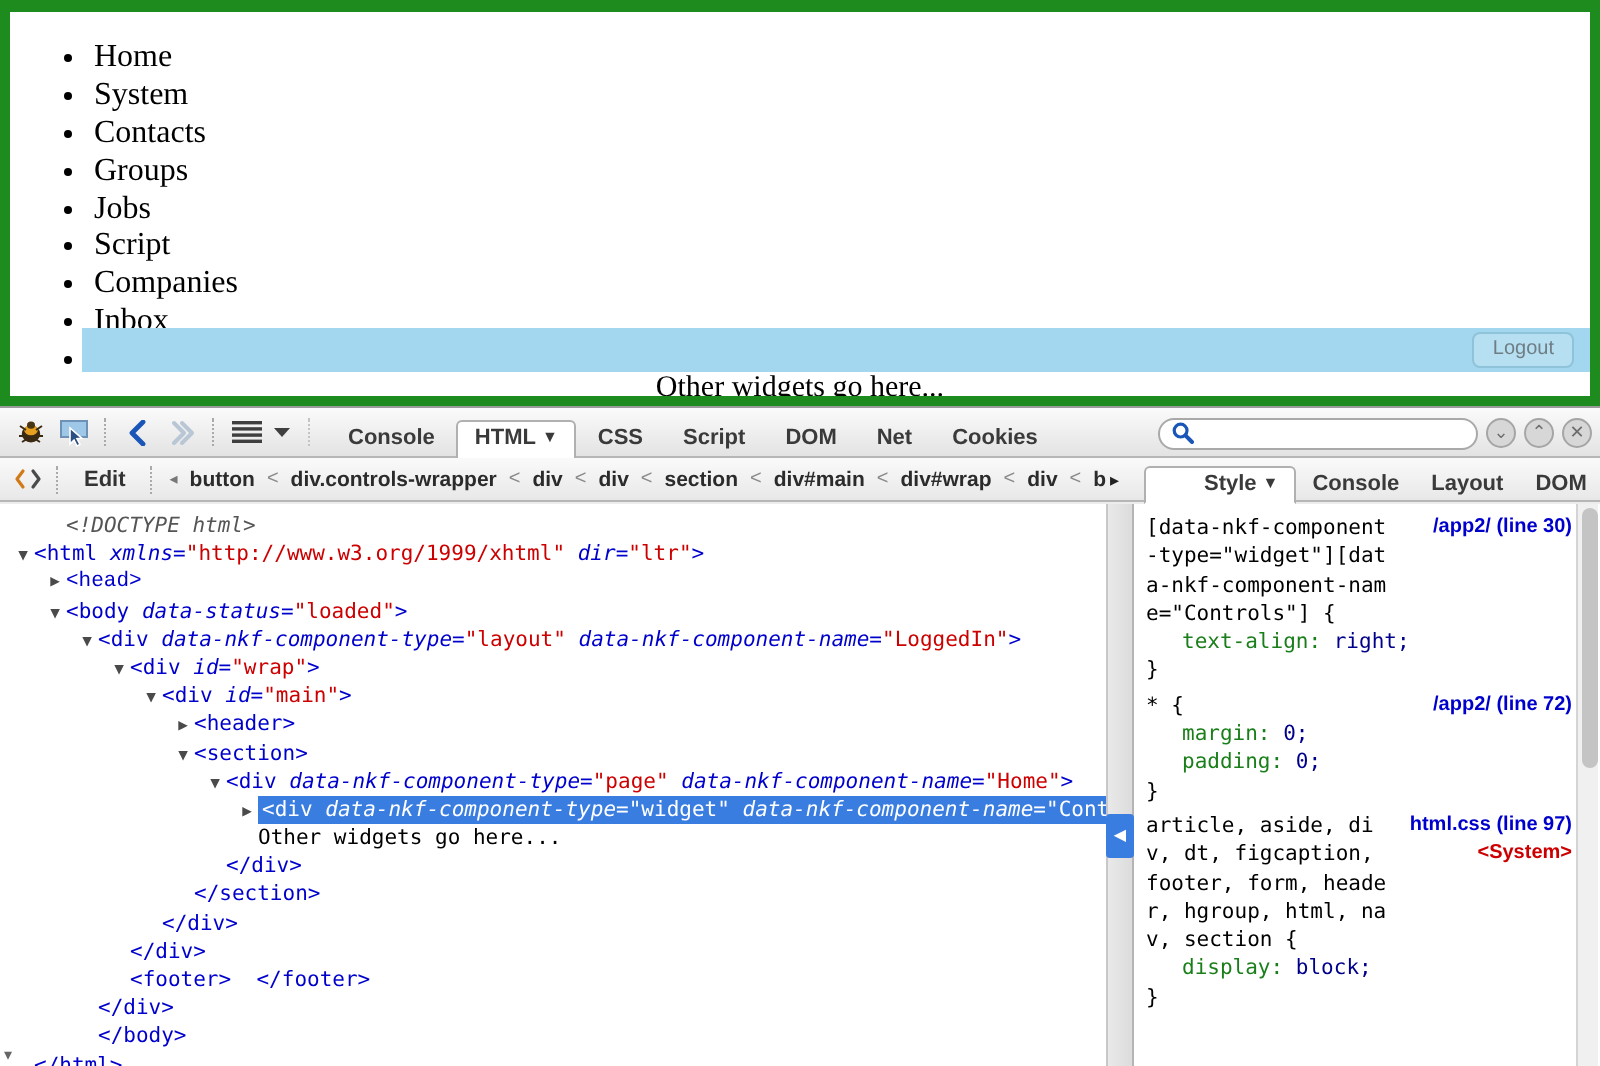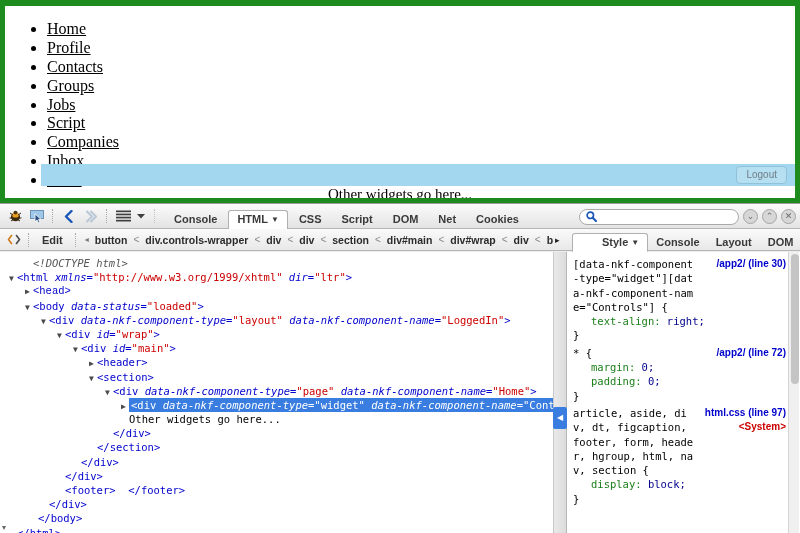--- a/index.html
+++ b/index.html
@@ -44,21 +44,20 @@
     margin: 0;
     padding: 14px 0 0 42px;
     font-family: "Liberation Serif", serif;
     font-size: 16px;
     line-height: 1.18;
     color: #000;
   }
   #nav-list li {
     padding: 0;
     margin: 0;
-    text-decoration: underline;
   }
   .controls-wrapper {
     position: absolute;
     left: 36px;
     right: 0;
     top: 158px;
     height: 22px;
     background: #a3d7ef;
     text-align: right;
     box-sizing: border-box;
@@ -400,21 +399,21 @@
 </head>
 <body>
 
 <div id="screen">
 
   <div id="page-viewport">
     <div id="page-canvas">
 
       <ul id="nav-list">
           <li>Home</li>
-          <li>Profile</li>
+          <li>System</li>
           <li>Contacts</li>
           <li>Groups</li>
           <li>Jobs</li>
           <li>Script</li>
           <li>Companies</li>
           <li>Inbox</li>
           <li>More</li>
         </ul>
 
       <div class="controls-wrapper">
@@ -548,21 +547,21 @@
             <div class="trow" style="padding-left: 86px;"><span class="twist open"></span><span><span class="tag">&lt;section</span><span class="tag">&gt;</span></span></div>
             <div class="trow" style="padding-left: 102px;"><span class="twist open"></span><span><span class="tag">&lt;div</span> <span class="attr-name">data-nkf-component-type</span><span class="tag">=</span><span class="attr-val">"page"</span> <span class="attr-name">data-nkf-component-name</span><span class="tag">=</span><span class="attr-val">"Home"</span><span class="tag">&gt;</span></span></div>
             <div class="trow" style="padding-left: 118px;"><span class="twist closed"></span><span class="sel-row"><span class="tag">&lt;div</span> <span class="attr-name">data-nkf-component-type</span><span class="tag">=</span><span class="attr-val">"widget"</span> <span class="attr-name">data-nkf-component-name</span><span class="tag">=</span><span class="attr-val">"Controls"</span></span></div>
             <div class="trow" style="padding-left: 118px;"><span class="twist none"></span><span><span class="txtnode">Other widgets go here...</span></span></div>
             <div class="trow" style="padding-left: 102px;"><span class="twist none"></span><span><span class="tag">&lt;/div&gt;</span></span></div>
             <div class="trow" style="padding-left: 86px;"><span class="twist none"></span><span><span class="tag">&lt;/section&gt;</span></span></div>
             <div class="trow" style="padding-left: 70px;"><span class="twist none"></span><span><span class="tag">&lt;/div&gt;</span></span></div>
             <div class="trow" style="padding-left: 54px;"><span class="twist none"></span><span><span class="tag">&lt;/div&gt;</span></span></div>
             <div class="trow" style="padding-left: 54px;"><span class="twist none"></span><span><span class="tag">&lt;footer&gt;</span>&nbsp; <span class="tag">&lt;/footer&gt;</span></span></div>
             <div class="trow" style="padding-left: 38px;"><span class="twist none"></span><span><span class="tag">&lt;/div&gt;</span></span></div>
-            <div class="trow" style="padding-left: 27px;"><span class="twist none"></span><span><span class="tag">&lt;/body&gt;</span></span></div>
+            <div class="trow" style="padding-left: 38px;"><span class="twist none"></span><span><span class="tag">&lt;/body&gt;</span></span></div>
             <div class="trow" style="padding-left: 6px;"><span class="twist none"></span><span><span class="tag">&lt;/html&gt;</span></span></div>
           </div>
         <span class="bottom-caret">▾</span>
       </div>
 
       <div id="fb-splitter">
         <div class="grip">◀</div>
       </div>
 
       <div id="fb-css-pane">

